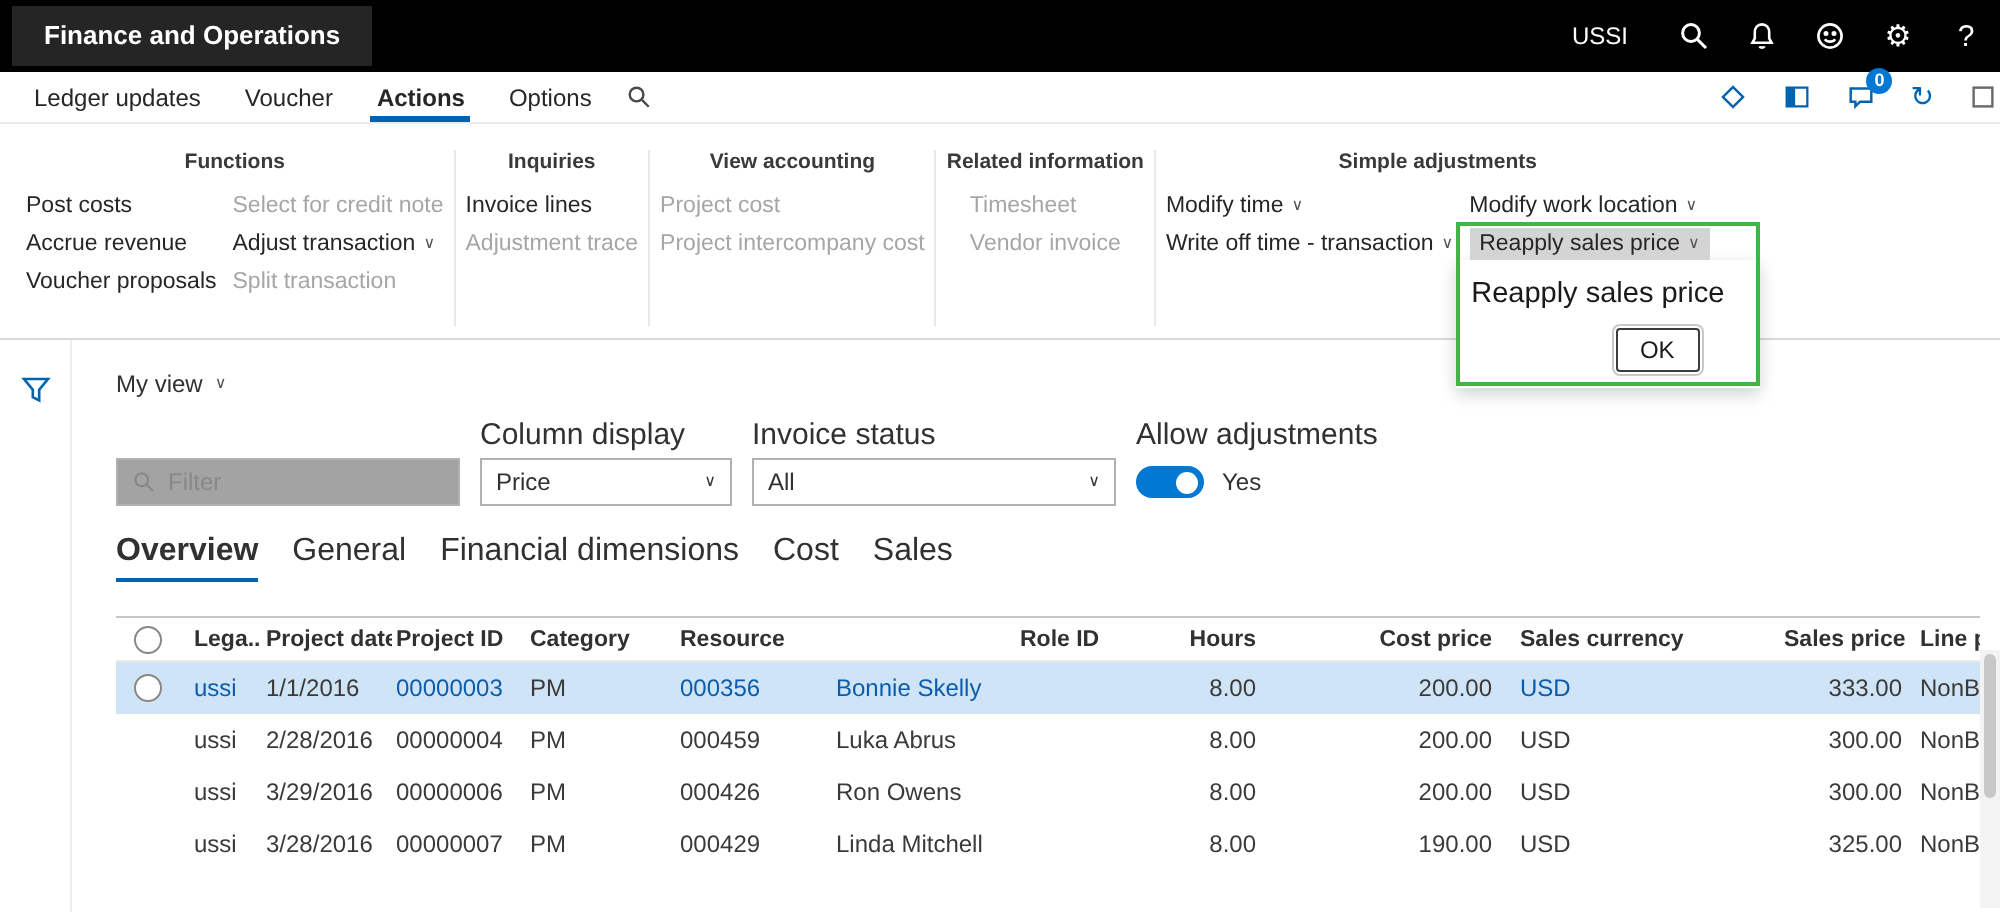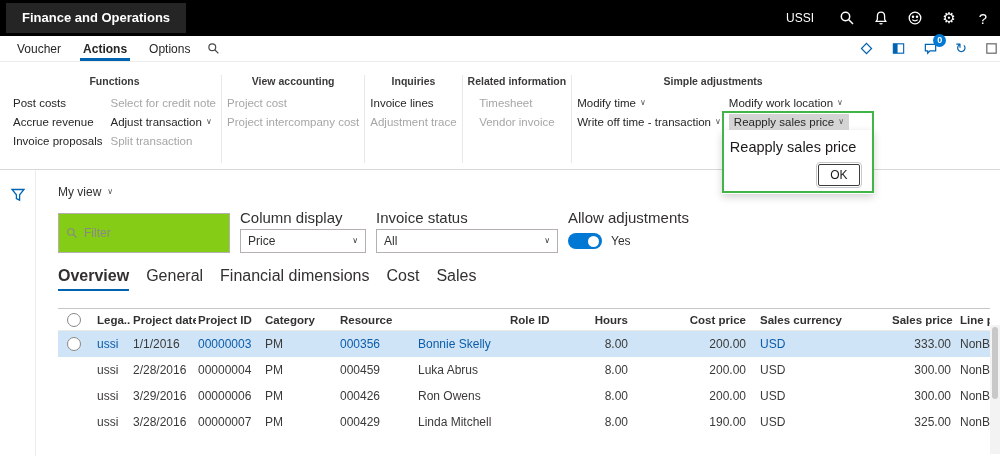--- a/index.html
+++ b/index.html
@@ -46,37 +46,37 @@
   .chev { font-size:8px; color:#555; line-height:1; }
   .sa-col2 { position:relative; }
   .trigger-highlight { background:#d4d4d4; padding:0 5px; position:relative; z-index:7; }
 
   
   .green-box { position:absolute; left:-7px; top:16px; width:152px; height:82px;
                border:2px solid var(--highlight-green,#42b549); pointer-events:none; z-index:8; }
   .flyout { position:absolute; left:-7px; top:35px; width:152px; background:#fff;
             box-shadow:0 3px 8px rgba(0,0,0,.18); z-index:5; padding:9px 8px 8px; }
   .flyout-title { font-size:14.5px; color:#1b1a19; margin-bottom:9px; white-space:nowrap; }
-  .ok-btn { display:block; margin:0 6px 0 auto; width:42px; height:22px; border:1px solid #3c3c3c;
+  .ok-btn { display:block; margin:0 22px 0 auto; width:42px; height:22px; border:1px solid #3c3c3c;
             outline:1px solid #c8c8c8; outline-offset:1px; background:#fff; font-size:12px;
             font-family:inherit; cursor:pointer; border-radius:2px; color:#1b1a19; }
 
   
   .main { position:relative; height:286px; background:#fff; }
   .left-rail { position:absolute; left:0; top:0; width:36px; height:100%; border-right:1px solid #ededed;
                display:flex; justify-content:center; }
   .funnel { margin-top:17px; color:var(--accent,#0063b1); cursor:pointer; height:16px; }
   .funnel svg { width:16px; height:16px; }
   .content { margin-left:37px; padding-left:21px; }
 
   .view-row { padding-top:15px; display:flex; align-items:center; gap:6px; font-size:12px; cursor:pointer; width:max-content; }
   .page-title { font-size:18px; font-weight:700; color:#141414; margin-top:3px; }
 
   .controls { display:flex; align-items:flex-end; gap:10px; margin-top:10px; }
-  .filter-box { width:172px; height:40px; border:1px solid #b3b0ad; display:flex; align-items:center; gap:6px; padding:0 7px; background:#84cc16; }
+  .filter-box { width:172px; height:24px; border:1px solid #b3b0ad; display:flex; align-items:center; gap:6px; padding:0 7px; background:#a3a3a3; }
   .filter-box svg { width:12px; height:12px; color:#8a8886; flex:none; }
   .filter-box input { border:none; outline:none; font-size:12px; font-family:inherit; width:100%; color:#323130; background:transparent; }
   .filter-box input::placeholder { color:#8a8886; }
   .field { display:flex; flex-direction:column; }
   .field-label { font-size:15px; color:#323130; margin-bottom:3px; white-space:nowrap; }
   .select { height:24px; border:1px solid #b3b0ad; display:flex; align-items:center; justify-content:space-between;
             padding:0 7px; font-size:12px; cursor:pointer; background:#fff; }
   .select .chev { color:#333; }
   .w-col { width:126px; } .w-inv { width:182px; }
   .toggle-row { display:flex; align-items:center; gap:9px; height:24px; }
@@ -146,20 +146,21 @@
             <circle cx="10" cy="6.7" r="0.6" fill="currentColor"></circle>
             <path d="M5.4 9.6 C6.6 11.2 9.4 11.2 10.6 9.6"></path>
           </svg>
       </span>
       <span class="tb-icon glyph">⚙</span>
       <span class="tb-icon glyph">?</span>
     </div>
   </header>
 
   <nav class="appbar">
+    <span class="apptab">Ledger updates</span>
     <span class="apptab">Voucher</span>
     <span class="apptab active">Actions</span>
     <span class="apptab">Options</span>
     <span class="appbar-search">
       <svg viewBox="0 0 16 16" fill="none" stroke="currentColor" stroke-width="1.5">
           <circle cx="6.5" cy="6.5" r="4.2"></circle>
           <path d="M9.8 9.8 L14 14"></path>
         </svg>
     </span>
     <div class="appbar-right">
@@ -190,49 +191,49 @@
   </nav>
 
   <section class="ribbon">
 
     <div class="rb-group">
       <div class="rb-title">Functions</div>
       <div class="rb-body">
         <div class="rb-col">
           <div class="rb-item">Post costs</div>
           <div class="rb-item">Accrue revenue</div>
-          <div class="rb-item">Invoice proposals</div>
+          <div class="rb-item">Voucher proposals</div>
         </div>
         <div class="rb-col">
           <div class="rb-item disabled">Select for credit note</div>
           <div class="rb-item">
             <span>Adjust transaction</span>
             <span class="chev">∨</span>
           </div>
           <div class="rb-item disabled">Split transaction</div>
         </div>
       </div>
     </div>
 
     <div class="rb-group">
+      <div class="rb-title">Inquiries</div>
+      <div class="rb-body">
+        <div class="rb-col">
+          <div class="rb-item">Invoice lines</div>
+          <div class="rb-item disabled">Adjustment trace</div>
+        </div>
+      </div>
+    </div>
+
+    <div class="rb-group">
       <div class="rb-title">View accounting</div>
       <div class="rb-body">
         <div class="rb-col">
           <div class="rb-item disabled">Project cost</div>
           <div class="rb-item disabled">Project intercompany cost</div>
-        </div>
-      </div>
-    </div>
-
-    <div class="rb-group">
-      <div class="rb-title">Inquiries</div>
-      <div class="rb-body">
-        <div class="rb-col">
-          <div class="rb-item">Invoice lines</div>
-          <div class="rb-item disabled">Adjustment trace</div>
         </div>
       </div>
     </div>
 
     <div class="rb-group">
       <div class="rb-title">Related information</div>
       <div class="rb-body">
         <div class="rb-col">
           <div class="rb-item disabled">Timesheet</div>
           <div class="rb-item disabled">Vendor invoice</div>

